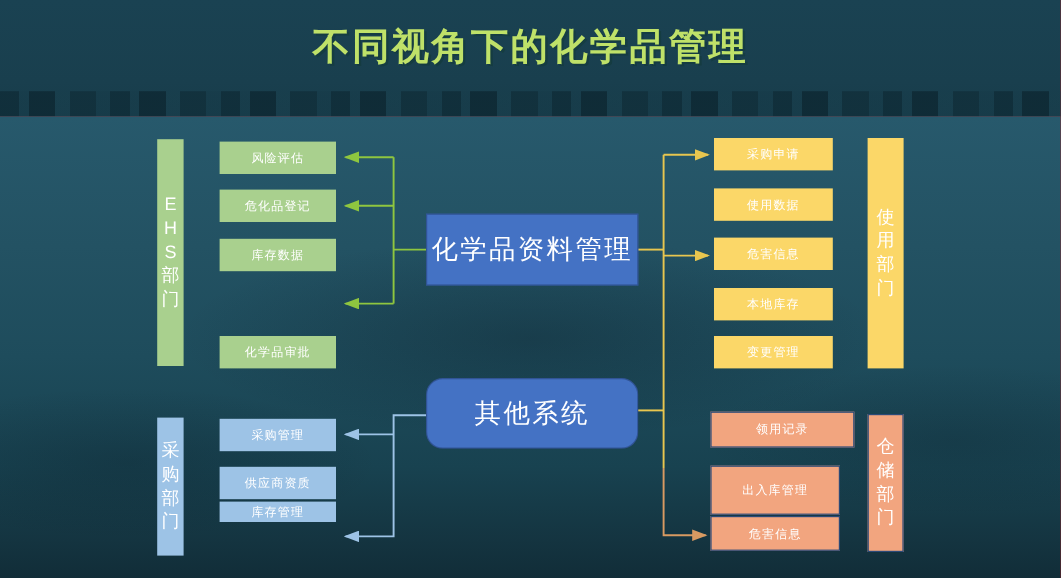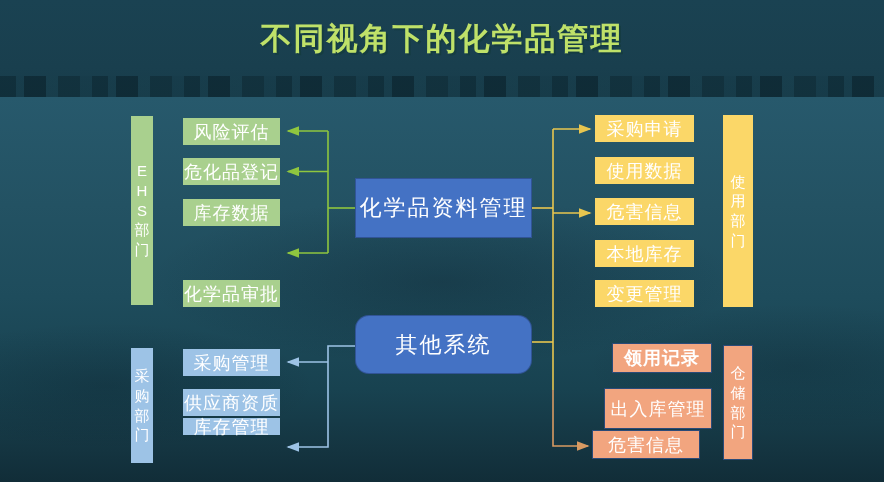--- a/index.html
+++ b/index.html
@@ -43,21 +43,21 @@
     position:absolute;left:0;top:18px;width:884px;
     text-align:center;
     font-size:31px;font-weight:bold;letter-spacing:2px;
     color:#bfe169;
     text-shadow:2px 2px 0 rgba(16,55,45,.4);
   }
   
   .node{
     position:absolute;
     display:flex;align-items:center;justify-content:center;
-    color:#ffffff;font-size:18px;letter-spacing:1px;
+    color:#ffffff;font-size:10px;letter-spacing:1px;
     box-sizing:border-box;white-space:nowrap;
   }
   .green{background:#a9d08e;}
   .lblue{background:#9dc3e6;}
   .yellow{background:#fbd768;}
   .salmon{background:#f2a57f;border:1px solid #2b4a78;}
   .centerblue{
     background:#4472c4;border:1px solid rgba(27,48,96,.45);
     font-size:22px;letter-spacing:2px;
   }
@@ -157,22 +157,22 @@
   <div class="node yellow" style="left:595px;top:198px;width:99px;height:27px;">危害信息</div>
   <div class="node yellow" style="left:595px;top:240px;width:99px;height:27px;">本地库存</div>
   <div class="node yellow" style="left:595px;top:280px;width:99px;height:27px;">变更管理</div>
   <div class="vbar yellow" style="left:723px;top:115px;width:30px;height:192px;">
     <span>使</span>
     <span>用</span>
     <span>部</span>
     <span>门</span>
   </div>
 
-  <div class="node salmon" style="left:612px;top:343px;width:100px;height:30px;font-weight:bold;">领用记录</div>
-  <div class="node salmon" style="left:592px;top:388px;width:108px;height:41px;margin-left:12px;">出入库管理</div>
+  <div class="node salmon" style="left:592px;top:343px;width:120px;height:30px;">领用记录</div>
+  <div class="node salmon" style="left:592px;top:388px;width:108px;height:41px;">出入库管理</div>
   <div class="node salmon" style="left:592px;top:430px;width:108px;height:29px;">危害信息</div>
   <div class="vbar salmon" style="left:723px;top:345px;width:30px;height:115px;">
     <span>仓</span>
     <span>储</span>
     <span>部</span>
     <span>门</span>
   </div>
 
 </div>
 

